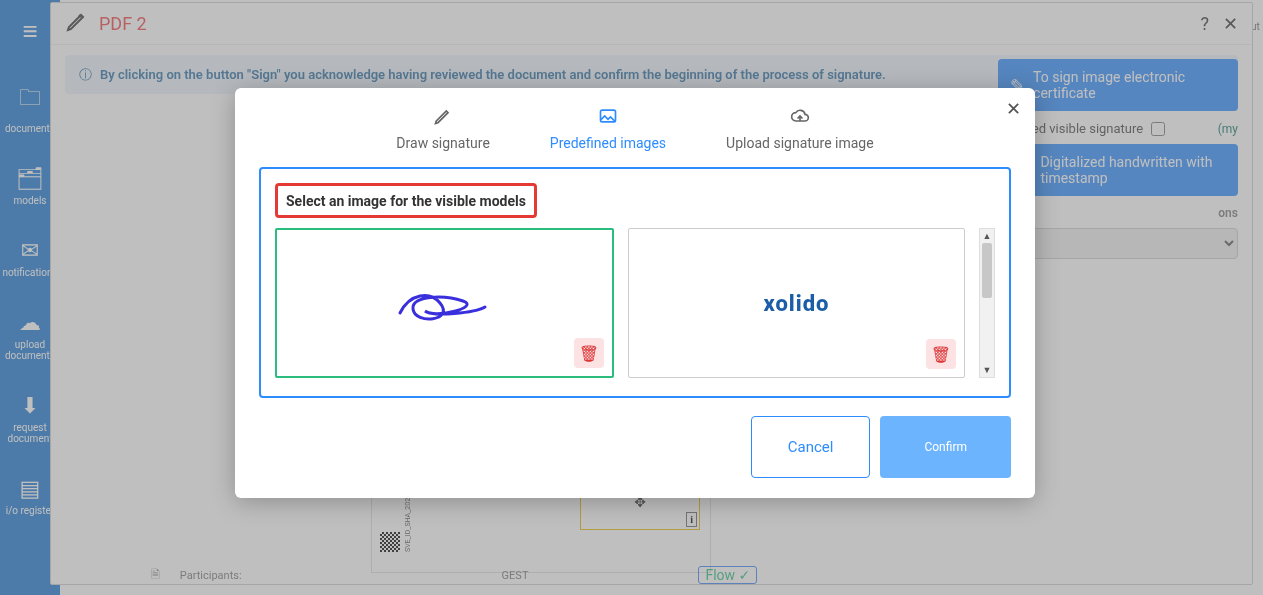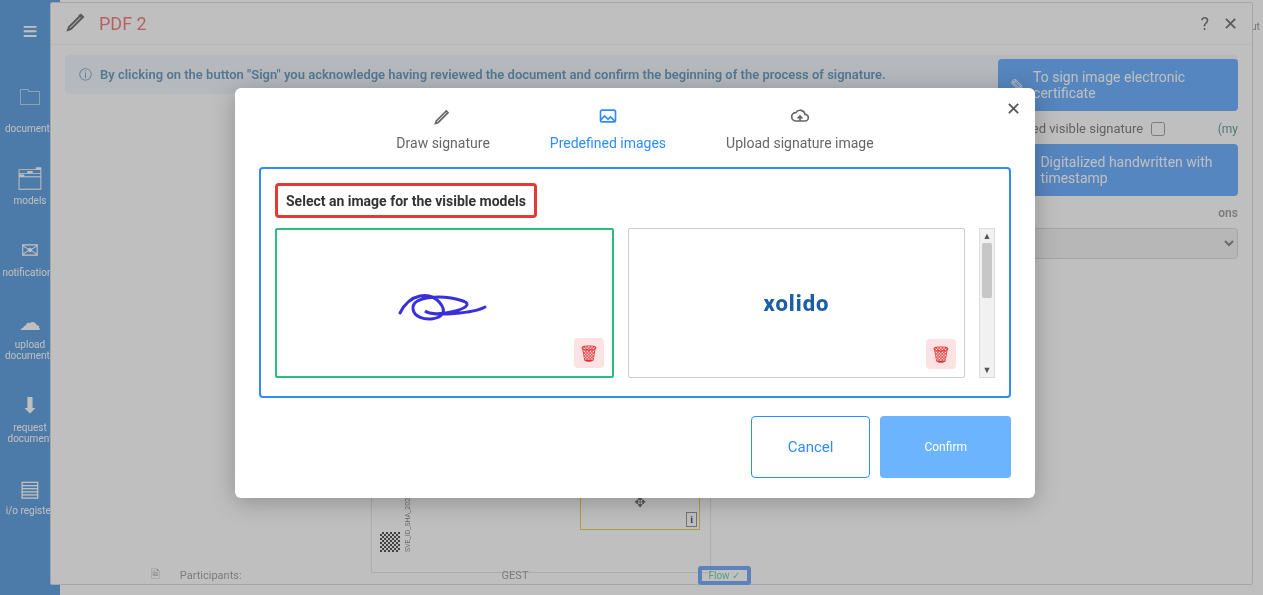--- a/index.html
+++ b/index.html
@@ -138,21 +138,21 @@
   }
   .btn-solid {
     background: #6db4ff; color: #fff; border: none; border-radius: 4px;
     padding: 24px 44px; font-size: 12px; cursor: pointer;
   }
 
   .bottom-strip {
     position: absolute; left: 100px; right: 20px; bottom: 0; height: 18px;
     display:flex; align-items:center; gap:20px; font-size:11px; color:#777;
   }
-  .flow-badge { border:4px solid #3b82f6; color:#2bbd7e; padding:0 6px; border-radius:3px; font-size:10px; }
+  .flow-badge { border:1px solid #3b82f6; color:#2bbd7e; padding:0 6px; border-radius:3px; font-size:14px; }
 </style>
 </head>
 <body>
 
 <div class="leftnav">
   <div class="hamburger">≡</div>
   <div class="nav-item">
     <span class="ic">🗀</span>
     <span class="lb">documents</span>
   </div>

